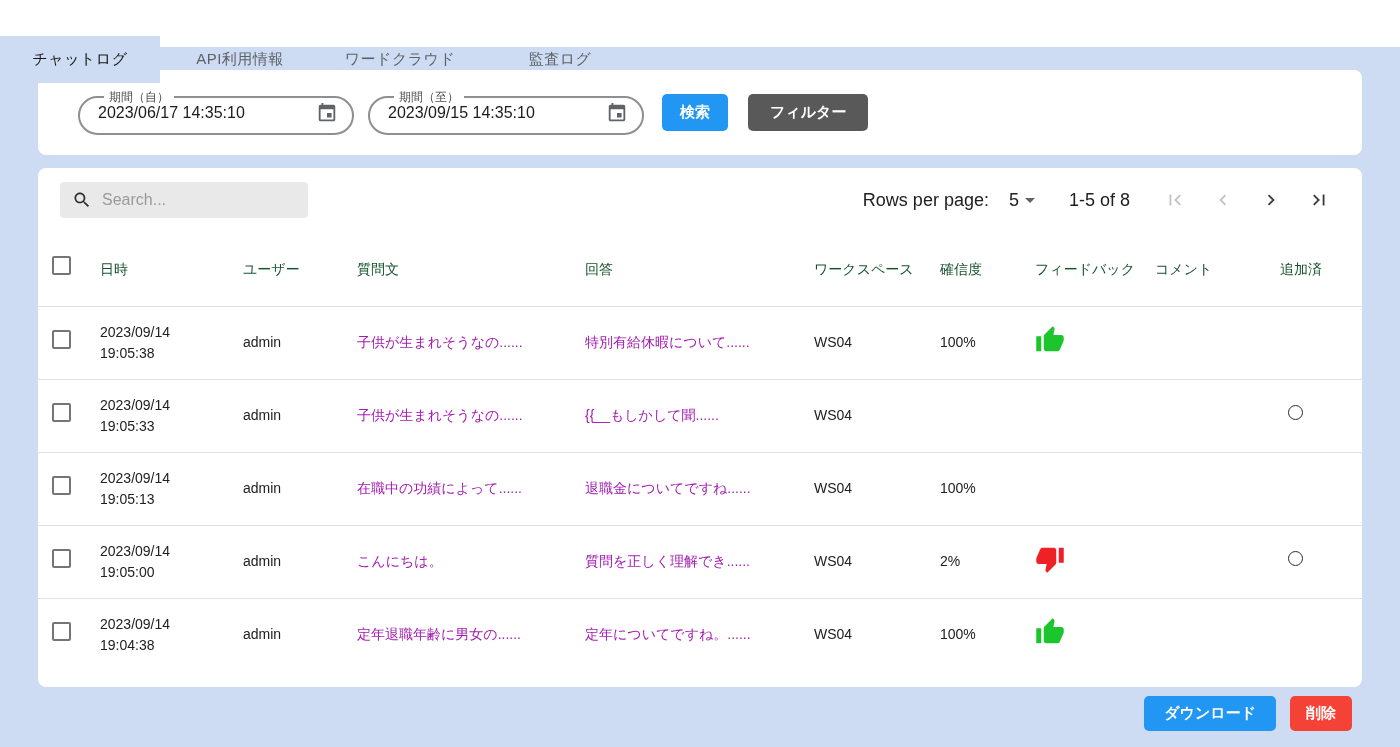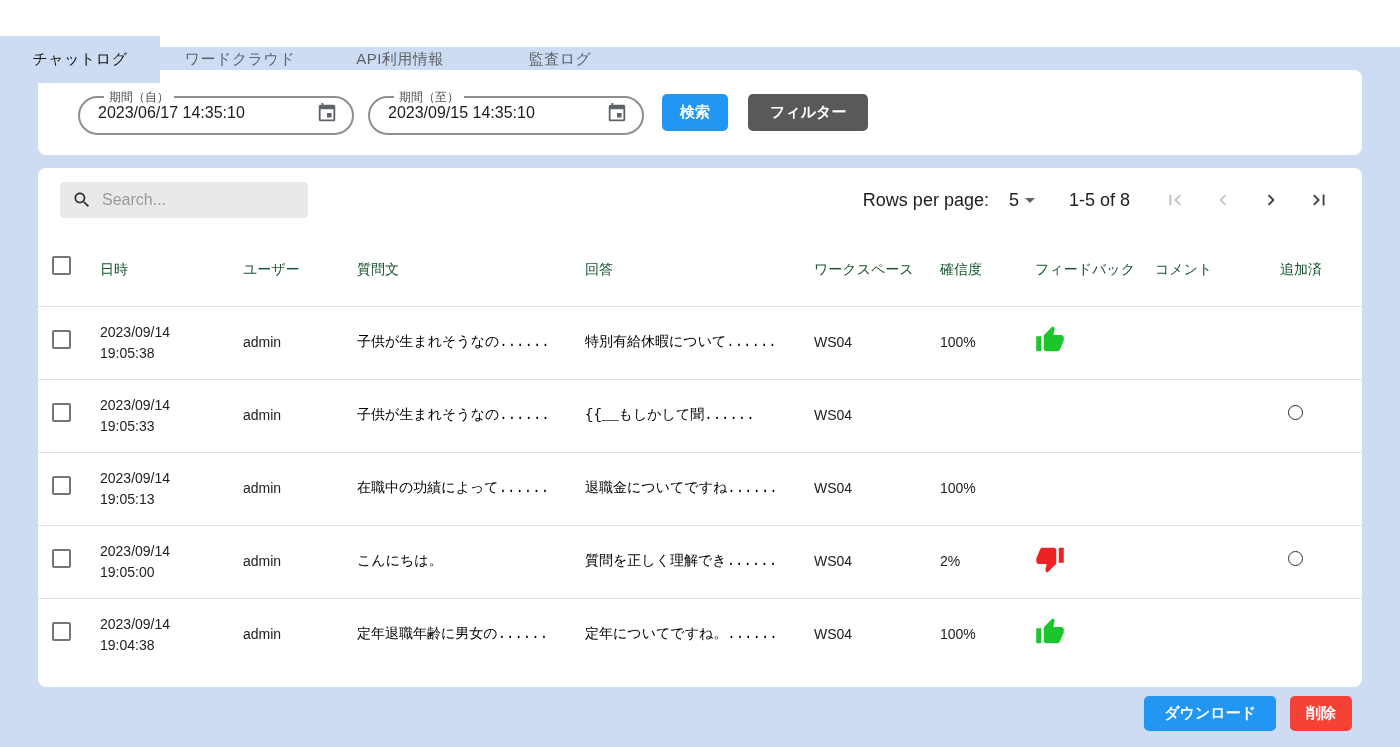--- a/index.html
+++ b/index.html
@@ -69,36 +69,36 @@
     text-align: left; font-weight: normal; font-size: 14px; color: #14532d;
     padding: 14px 10px 14px 6px; border-bottom: 1px solid #e0e0e0; height: 74px; line-height: 1.6;
   }
   tbody td { padding: 12px 10px 12px 6px; border-bottom: 1px solid #e0e0e0; font-size: 14px; height: 73px; line-height: 1.5; }
   tbody tr:last-child td { border-bottom: none; }
   th.check-col, td.check-col { padding-left: 14px; }
   .checkbox {
     width: 19px; height: 19px; border: 2px solid #757575; border-radius: 2px; display: inline-block;
     cursor: pointer; background: #fff;
   }
-  td.link-cell { color: #000000; font-family: Liberation Mono, monospace; }
+  td.link-cell { color: #a21caf; }
   .circle { width: 15px; height: 15px; border: 1.6px solid #2d2d2d; border-radius: 50%; display: inline-block; margin-left: 8px; }
   .thumb { display: inline-block; }
 
   
   .actions { display: flex; justify-content: flex-end; gap: 14px; margin: 9px 48px 0 0; }
   .btn-download { background: #2196f3; font-size: 15px; padding: 8px 20px; }
   .btn-delete { background: #f44336; font-size: 15px; padding: 8px 16px; }
 </style>
 </head>
 <body>
 
 <div class="tabbar">
     <div class="tab active">チャットログ</div>
+    <div class="tab">API利用情報</div>
     <div class="tab">ワードクラウド</div>
-    <div class="tab">API利用情報</div>
     <div class="tab">監査ログ</div>
   </div>
 
 <div class="card filter-card">
   <fieldset class="date-field">
     <legend>期間（自）</legend>
     <div class="date-inner">
       <input class="date-value" value="2023/06/17 14:35:10" style="">
       <button class="cal-btn">
         <svg width="22" height="22" viewBox="0 0 24 24" fill="#5f6368">

